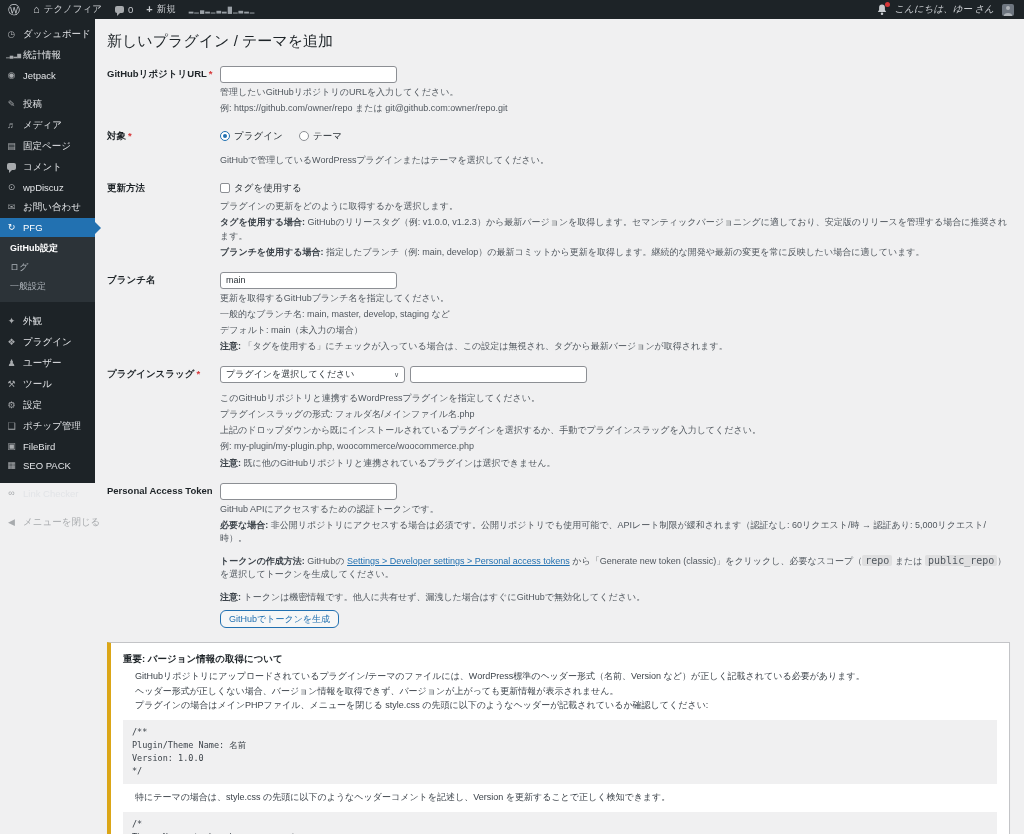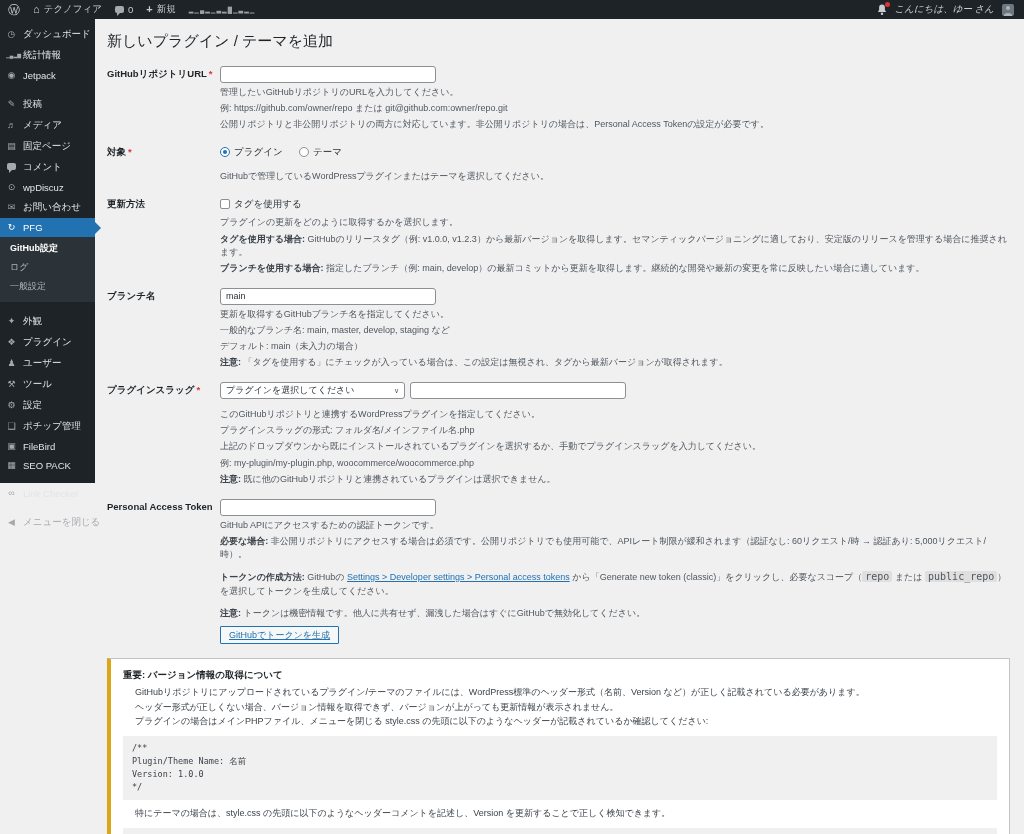--- a/index.html
+++ b/index.html
@@ -49,41 +49,41 @@
   .menu-gap { height:9px; }
 
   
   .content { flex:1; padding:8px 14px 0 12px; overflow:hidden; }
   h1.page-title { font-size:15px; font-weight:500; color:#1d2327; margin:5px 0 14px; }
   .row { display:flex; margin-bottom:12px; }
   .rlabel { width:113px; flex-shrink:0; font-size:9.5px; font-weight:bold; color:#1d2327; padding-top:3px; line-height:1.3; }
   .req { color:#d63638; margin-left:2px; font-weight:bold; }
   .rfield { flex:1; min-width:0; }
   .text-input {
-    width:216px; height:17px; border:1px solid #8c8f94; border-radius:3px; background:#fff;
+    width:177px; height:17px; border:1px solid #8c8f94; border-radius:3px; background:#fff;
     font-size:9px; padding:0 5px; color:#2c3338; font-family:inherit; outline:none; vertical-align:middle;
   }
   .select {
     width:185px; height:17px; border:1px solid #8c8f94; border-radius:3px; background:#fff;
     display:inline-flex; align-items:center; justify-content:space-between; padding:0 5px;
     font-size:9px; color:#2c3338; cursor:pointer; vertical-align:middle;
   }
   .sel-arrow { font-size:7px; color:#50575e; }
   .slug-input { margin-left:5px; }
   .desc { font-size:9px; color:#50575e; margin:3px 0 0; line-height:1.45; }
   .desc-gap { margin-top:9px; }
   .seg-bold { font-weight:bold; color:#3c434a; }
   .seg-link { color:#2271b1; text-decoration:underline; cursor:pointer;text-align:center; }
   .seg-code { font-family:"DejaVu Sans Mono","Liberation Mono",monospace; background:rgba(0,0,0,.07); padding:0 3px; font-size:10px; border-radius:2px; }
   .choice { display:inline-flex; align-items:center; gap:4px; font-size:9.5px; color:#2c3338; margin-right:12px; cursor:pointer; }
   .radio { width:10px; height:10px; border:1px solid #8c8f94; border-radius:50%; background:#fff; display:inline-block; position:relative; flex-shrink:0; }
   .radio.checked { border-color:#2271b1; }
   .radio.checked::after { content:""; position:absolute; inset:2px; background:#2271b1; border-radius:50%; }
   .checkbox { width:10px; height:10px; border:1px solid #8c8f94; border-radius:2px; background:#fff; display:inline-block; flex-shrink:0; }
-  .btn { font-size:9.5px; padding:3px 10px; border-radius:1px; cursor:pointer; border:1px solid; font-family:inherit; line-height:1.4;text-decoration:underline; }
+  .btn { font-size:9.5px; padding:3px 10px; border-radius:6px; cursor:pointer; border:1px solid; font-family:inherit; line-height:1.4; }
   .btn.secondary { background:#f6f7f7; border-color:#2271b1; color:#2271b1; }
   .btn.small { font-size:9px; padding:2px 8px; margin-top:6px; }
 
   
   .notice { background:#fff; border:1px solid #c3c4c7; border-left:4px solid #dba617; padding:8px 12px 10px; margin-top:14px; box-shadow:0 1px 1px rgba(0,0,0,.04); }
   .notice-title { font-size:9.5px; font-weight:bold; color:#1d2327; margin:2px 0 4px; }
   .notice p.np { font-size:9px; color:#3c434a; margin:1px 12px; line-height:1.5; }
   .codeblock {
     background:#f0f0f1; padding:6px 9px; margin:7px 0;
     font-family:"DejaVu Sans Mono","Liberation Mono",monospace;
@@ -223,21 +223,20 @@
     <h1 class="page-title">新しいプラグイン / テーマを追加</h1>
 
     <div class="row">
       <div class="rlabel">
         <span>GitHubリポジトリURL</span><span class="req">*</span>
       </div>
       <div class="rfield">
         <input type="text" class="text-input" style="">
         <p class="desc">管理したいGitHubリポジトリのURLを入力してください。</p>
         <p class="desc">例: https://github.com/owner/repo または git@github.com:owner/repo.git</p>
-        <p class="desc">公開リポジトリと非公開リポジトリの両方に対応しています。非公開リポジトリの場合は、Personal Access Tokenの設定が必要です。</p>
       </div>
     </div>
 
     <div class="row">
       <div class="rlabel">
         <span>対象</span><span class="req">*</span>
       </div>
       <div class="rfield">
         <span class="choice">
           <span class="radio checked"></span>

